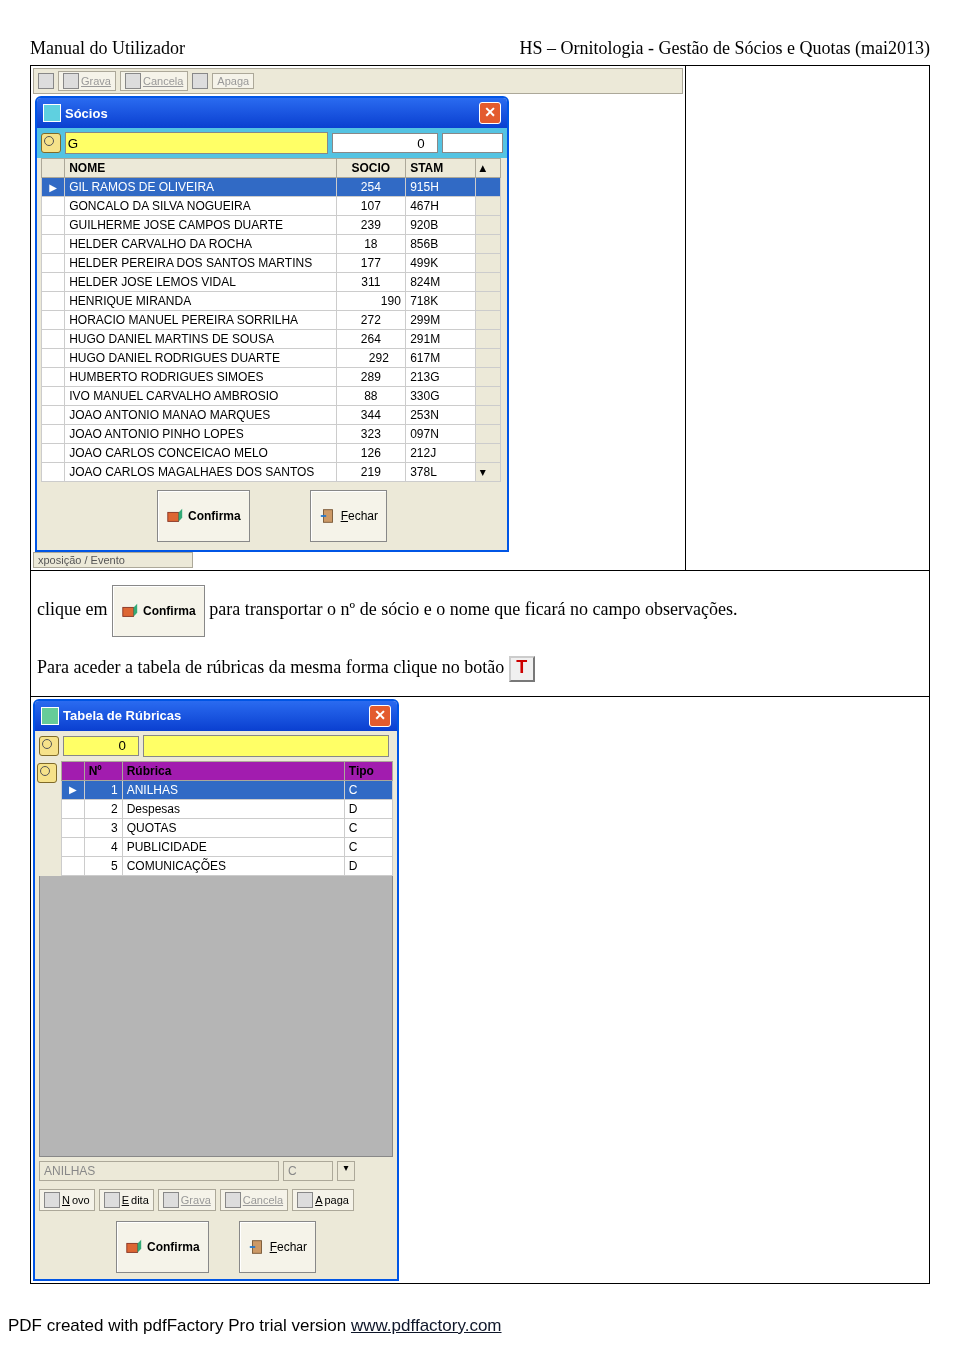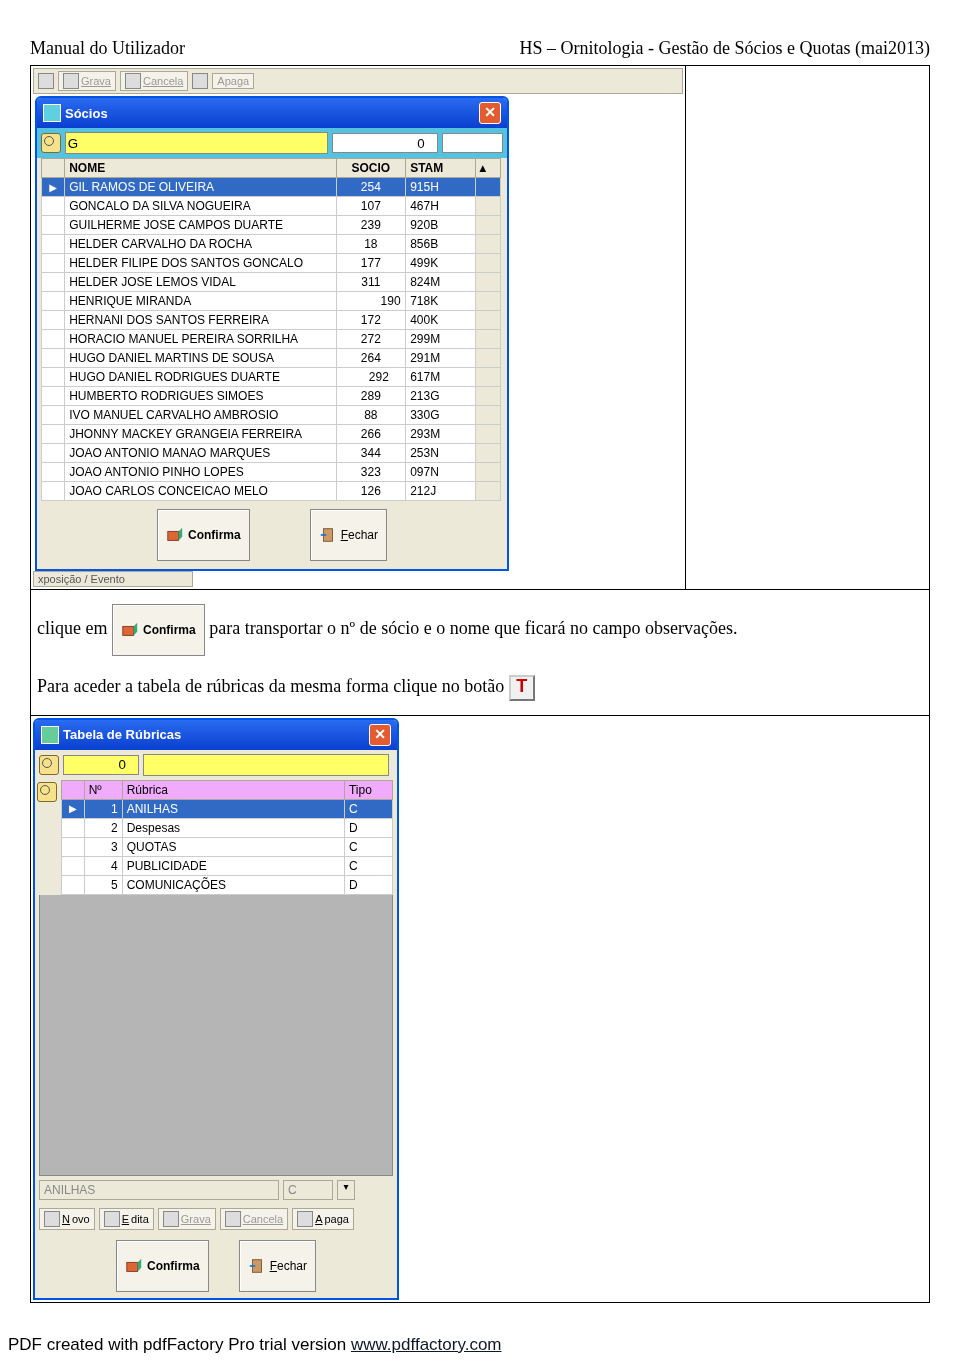--- a/index.html
+++ b/index.html
@@ -32,21 +32,21 @@
   .xp-btn { display:inline-flex; align-items:center; gap:4px; border:1px solid #888; background:#f5f3e9; padding:16px 8px; font-size:12px; font-family:Arial,sans-serif; box-shadow:1px 1px 0 #fff inset; }
   .xp-btn .bic { width:18px; height:18px; }
   .status-bar { font-family:Arial,sans-serif; font-size:11px; color:#555; border:1px solid #aca899; background:#ece9d8; padding:1px 4px; width:150px; }
 
   .body-text { font-size:18px; font-family:"Times New Roman",serif; line-height:1.35; }
   .inline-btn { display:inline-flex; vertical-align:middle; }
   .t-icon { display:inline-block; width:22px; height:22px; border:2px outset #ccc; background:#f0f0f0; color:#c00; font-weight:bold; font-family:Arial; text-align:center; line-height:18px; vertical-align:middle; }
 
   .rub-window { font-family:Arial,sans-serif; border:2px solid #0055e5; border-radius:6px 6px 0 0; background:#ece9d8; width:362px; }
   .rub-grid { background:#fff; border:1px solid #888; font-size:12px; width:352px; border-collapse:collapse; margin:0 4px; }
-  .rub-grid th { background:#f0abfc; border:1px solid #aca899; padding:2px 4px; text-align:left; font-weight:normal; }
+  .rub-grid th { background:#a21caf; border:1px solid #aca899; padding:2px 4px; text-align:left; font-weight:bold; }
   .rub-grid td { border:1px solid #ccc; padding:2px 4px; }
   .rub-grid tr.sel td { background:#316ac5; color:#fff; }
   .gray-fill { background:#b5b5b5; height:280px; margin:0 4px; border:1px solid #888; border-top:none; }
   .bottom-input-row { display:flex; gap:4px; padding:4px; align-items:center; }
   .ro-input { background:#ece9d8; border:1px solid #aca899; color:#888; font-size:12px; padding:2px 4px; }
   .tool-row2 { display:flex; gap:4px; padding:4px; font-size:11px; }
   .tool-row2 .tb-btn { display:flex; align-items:center; gap:2px; border:1px solid #aca899; background:#f5f3e9; padding:2px 4px; }
   .tool-row2 .tb-btn.disabled { color:#999; }
 
   .footer { text-align:center; font-size:18px; margin-top:26px; display:flex; justify-content:space-between; padding:0 180px 0 260px; }
@@ -135,44 +135,37 @@
                       </tr>
                       <tr>
                         <td class="rowmark"></td>
                         <td>HELDER CARVALHO DA ROCHA</td>
                         <td style="text-align:center;">18</td>
                         <td>856B</td>
                         <td class="scroll-col"></td>
                       </tr>
                       <tr>
                         <td class="rowmark"></td>
-                        <td>HELDER FILIPE DOS SANTOS GONCALO</td>
+                        <td>HELDER PEREIRA DOS SANTOS MARTINS</td>
                         <td style="text-align:center;">177</td>
                         <td>499K</td>
                         <td class="scroll-col"></td>
                       </tr>
                       <tr>
                         <td class="rowmark"></td>
                         <td>HELDER JOSE LEMOS VIDAL</td>
                         <td style="text-align:center;">311</td>
                         <td>824M</td>
                         <td class="scroll-col"></td>
                       </tr>
                       <tr>
                         <td class="rowmark"></td>
                         <td>HENRIQUE MIRANDA</td>
-                        <td style="text-align:left;padding-left:44px;">190</td>
+                        <td style="text-align:center;padding-left:44px;">190</td>
                         <td>718K</td>
-                        <td class="scroll-col"></td>
-                      </tr>
-                      <tr>
-                        <td class="rowmark"></td>
-                        <td>HERNANI DOS SANTOS FERREIRA</td>
-                        <td style="text-align:center;">172</td>
-                        <td>400K</td>
                         <td class="scroll-col"></td>
                       </tr>
                       <tr>
                         <td class="rowmark"></td>
                         <td>HORACIO MANUEL PEREIRA SORRILHA</td>
                         <td style="text-align:center;">272</td>
                         <td>299M</td>
                         <td class="scroll-col"></td>
                       </tr>
                       <tr>
@@ -198,45 +191,45 @@
                       </tr>
                       <tr>
                         <td class="rowmark"></td>
                         <td>IVO MANUEL CARVALHO AMBROSIO</td>
                         <td style="text-align:center;">88</td>
                         <td>330G</td>
                         <td class="scroll-col"></td>
                       </tr>
                       <tr>
                         <td class="rowmark"></td>
-                        <td>JHONNY MACKEY GRANGEIA FERREIRA</td>
-                        <td style="text-align:center;">266</td>
-                        <td>293M</td>
-                        <td class="scroll-col"></td>
-                      </tr>
-                      <tr>
-                        <td class="rowmark"></td>
                         <td>JOAO ANTONIO MANAO MARQUES</td>
                         <td style="text-align:center;">344</td>
                         <td>253N</td>
                         <td class="scroll-col"></td>
                       </tr>
                       <tr>
                         <td class="rowmark"></td>
                         <td>JOAO ANTONIO PINHO LOPES</td>
                         <td style="text-align:center;">323</td>
                         <td>097N</td>
                         <td class="scroll-col"></td>
                       </tr>
                       <tr>
                         <td class="rowmark"></td>
                         <td>JOAO CARLOS CONCEICAO MELO</td>
                         <td style="text-align:center;">126</td>
                         <td>212J</td>
                         <td class="scroll-col"></td>
+                      </tr>
+                      <tr>
+                        <td class="rowmark"></td>
+                        <td>JOAO CARLOS MAGALHAES DOS SANTOS</td>
+                        <td style="text-align:center;">219</td>
+                        <td>378L</td>
+                        <td class="scroll-col">▾</td>
                       </tr>
                     </tbody>
               </table>
             </div>
           </div>
           <div class="btn-row">
             <span class="xp-btn">
               <svg class="bic ic-svg" viewBox="0 0 20 20">
                     <rect x="2" y="6" width="12" height="10" fill="#d63" stroke="#832"></rect>
                     <polygon points="14,6 18,2 18,12 14,16" fill="#3a7"></polygon>

